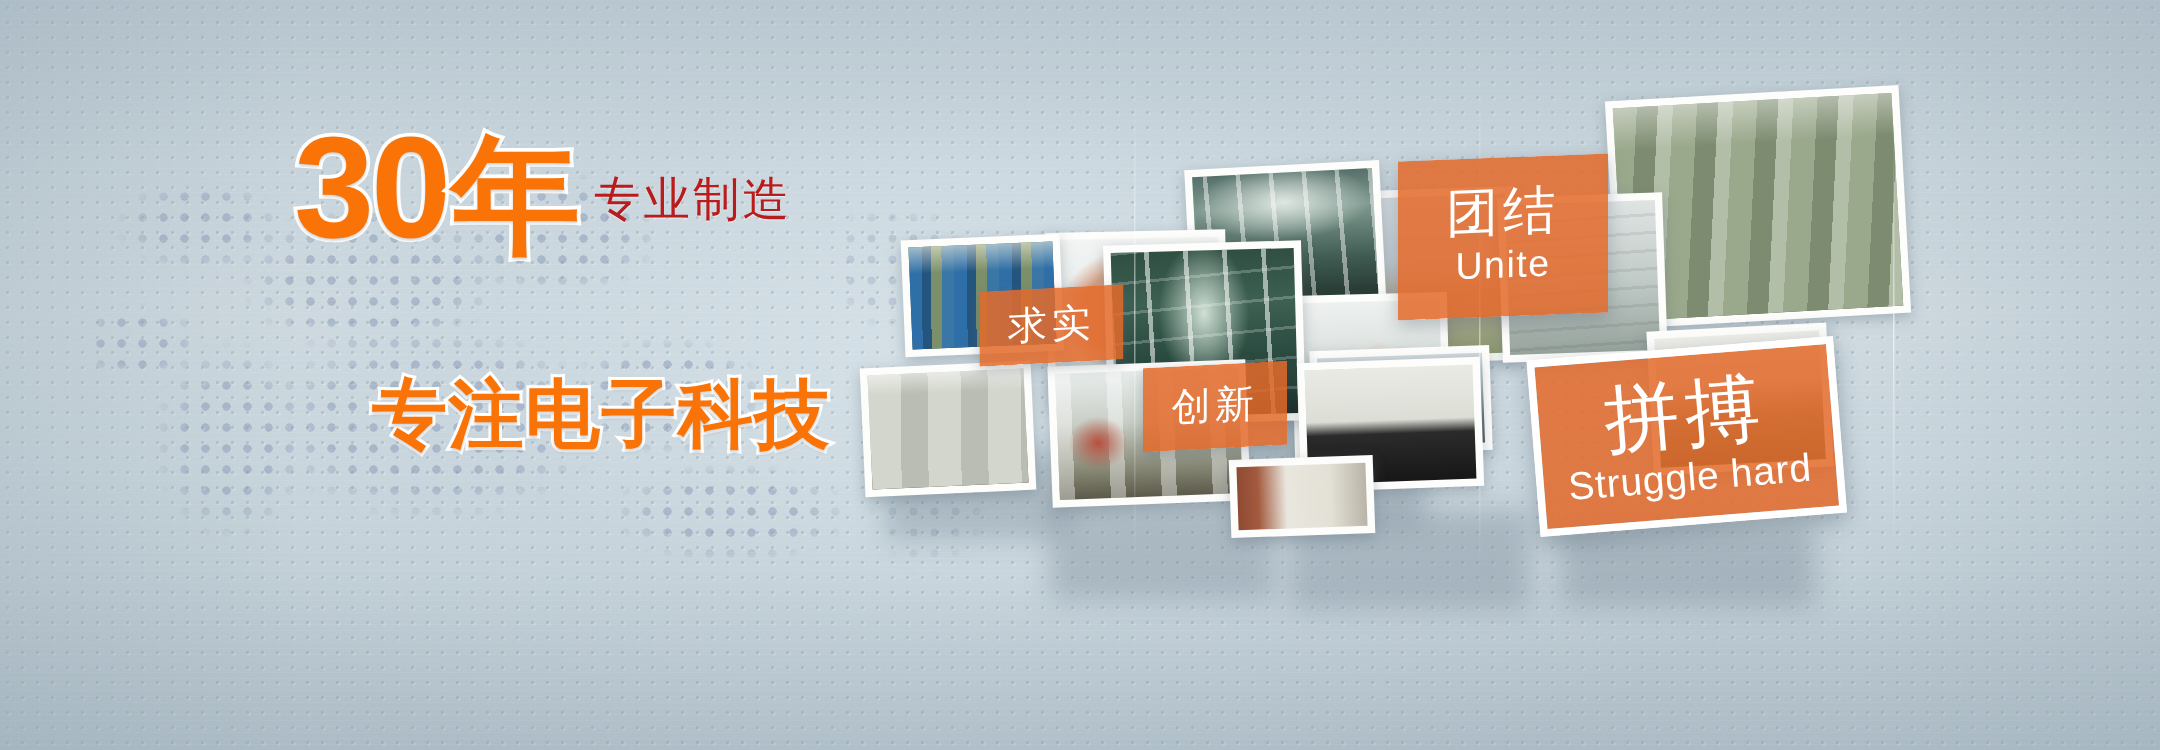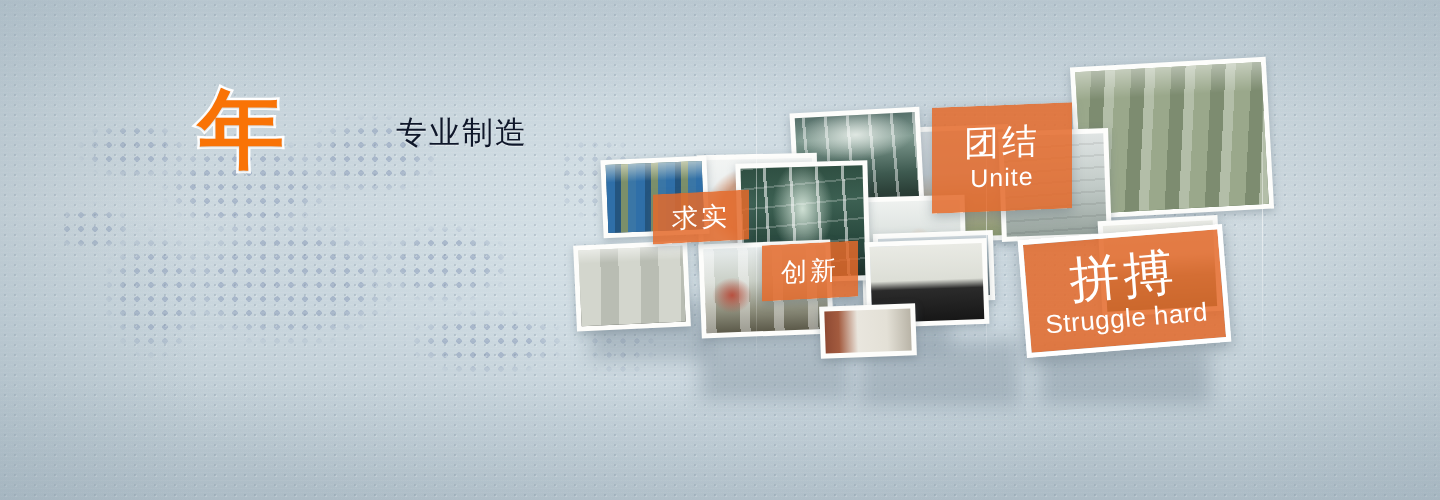--- a/index.html
+++ b/index.html
@@ -115,21 +115,21 @@
     margin-left: 2px;
     position: relative; top: 4px;
     text-shadow: 0 1px 2px rgba(90,105,115,0.30);
   }
   .subtitle {
     position: absolute; left: 396px; top: 112px;
     font-family: "DejaVu Sans", sans-serif;
     font-size: 31px;
     font-weight: normal;
     letter-spacing: 2px;
-    color: #0f172a;
+    color: #b91c1c;
     text-shadow: 0 1px 1px rgba(255,255,255,0.55);
   }
 
   .line2, .line3 {
     position: absolute;
     font-family: "DejaVu Sans", sans-serif;
     font-weight: bold;
     color: #F97306;
     -webkit-text-stroke: 4px #ffffff;
     paint-order: stroke fill;
@@ -322,23 +322,25 @@
 
   <div class="bg-base"></div>
   <div class="bg-map"></div>
   <div class="bg-map2"></div>
   <div class="bg-dots"></div>
   <div class="bg-lines"></div>
   <div class="bg-vignette"></div>
 
   <div class="headline">
     <div class="years-row">
+      <span class="years">30</span>
       <span class="years-unit">年</span>
     </div>
     <div class="subtitle">专业制造</div>
+    <div class="line2">专注电子科技</div>
   </div>
 
   <div class="collage">
 
     <div class="shadow" style="left:590px; top:300px; width:120px; height:60px;"></div>
     <div class="shadow" style="left:700px; top:330px; width:150px; height:70px;"></div>
     <div class="shadow" style="left:860px; top:340px; width:160px; height:66px;"></div>
     <div class="shadow" style="left:1040px; top:350px; width:170px; height:54px;"></div>
     <div class="shadow" style="left:830px; top:200px; width:120px; height:150px;"></div>
 

